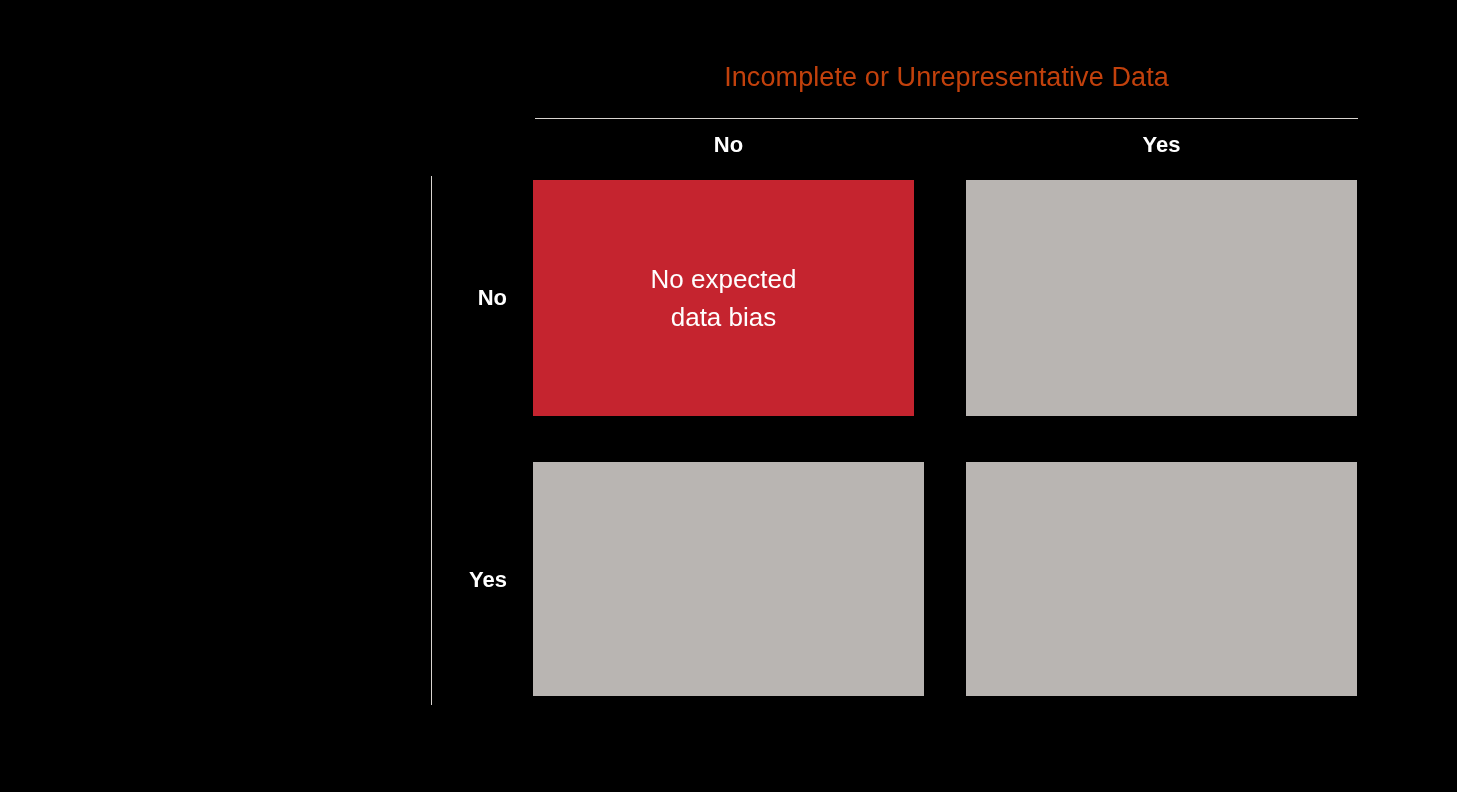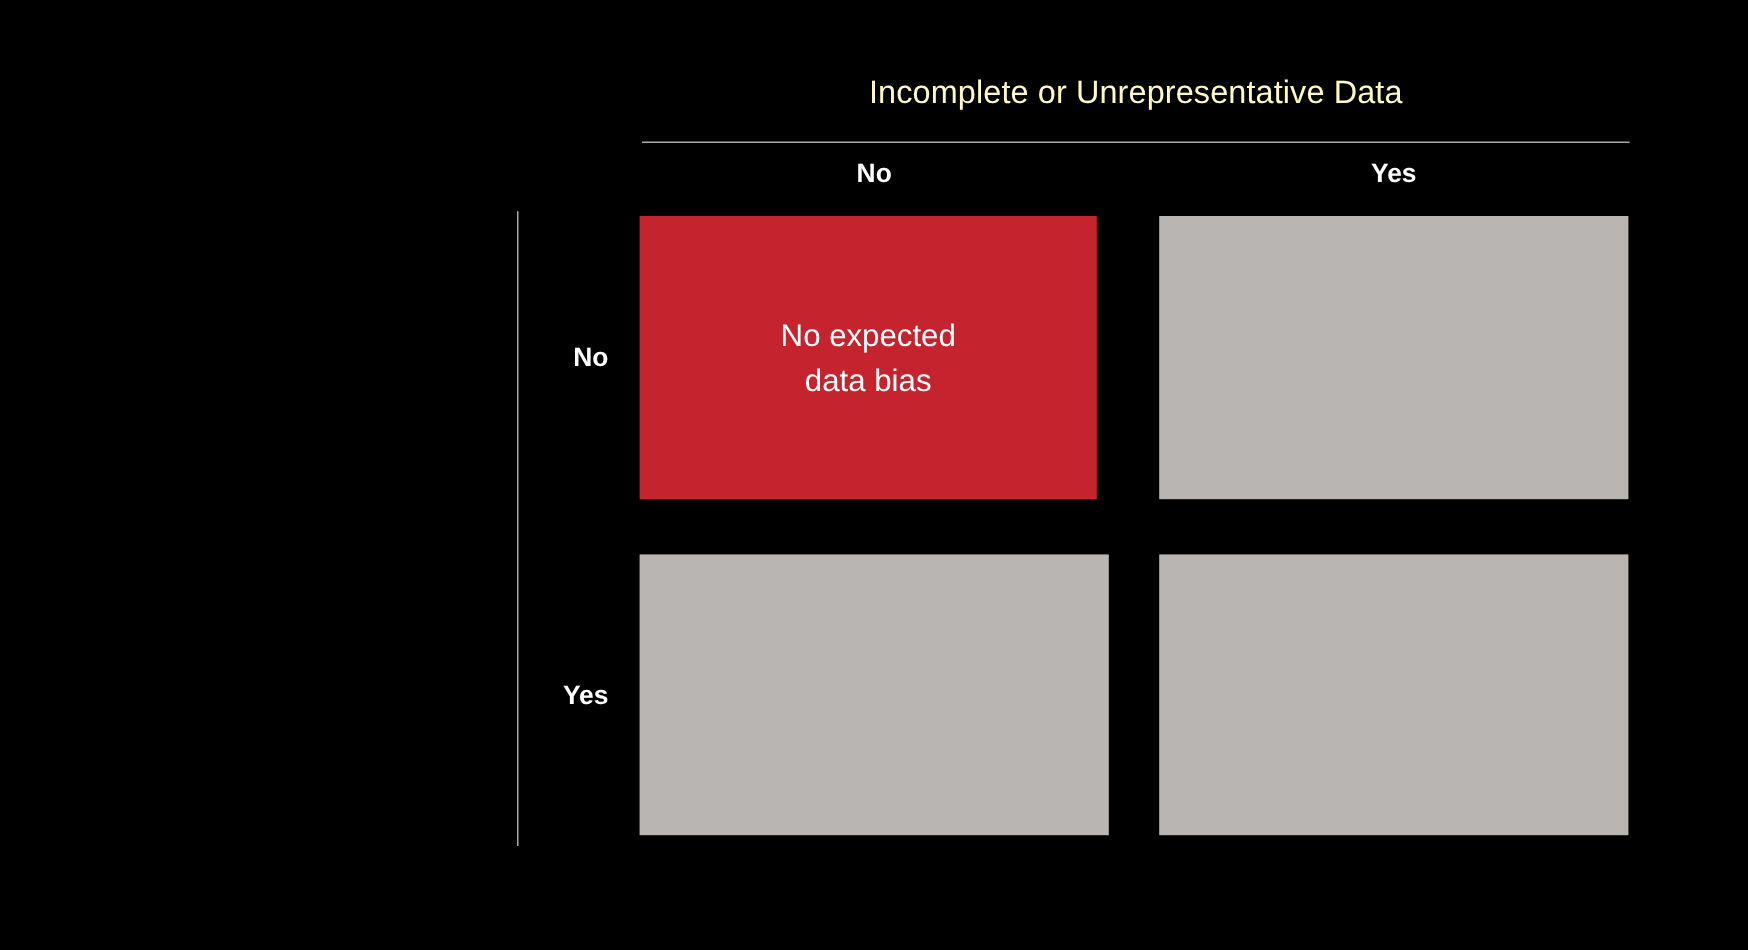--- a/index.html
+++ b/index.html
@@ -26,21 +26,21 @@
   .col-axis-title {
     position: absolute;
     left: 535px;
     top: 60px;
     width: 823px;
     text-align: center;
     font-size: 27px;
     line-height: 34px;
     font-weight: 400;
     letter-spacing: 0.1px;
-    color: #fef9c3;
+    color: #c2410c;
     white-space: nowrap;
   }
 
   
   .col-axis-rule {
     position: absolute;
     left: 535px;
     top: 118px;
     width: 823px;
     height: 1px;

